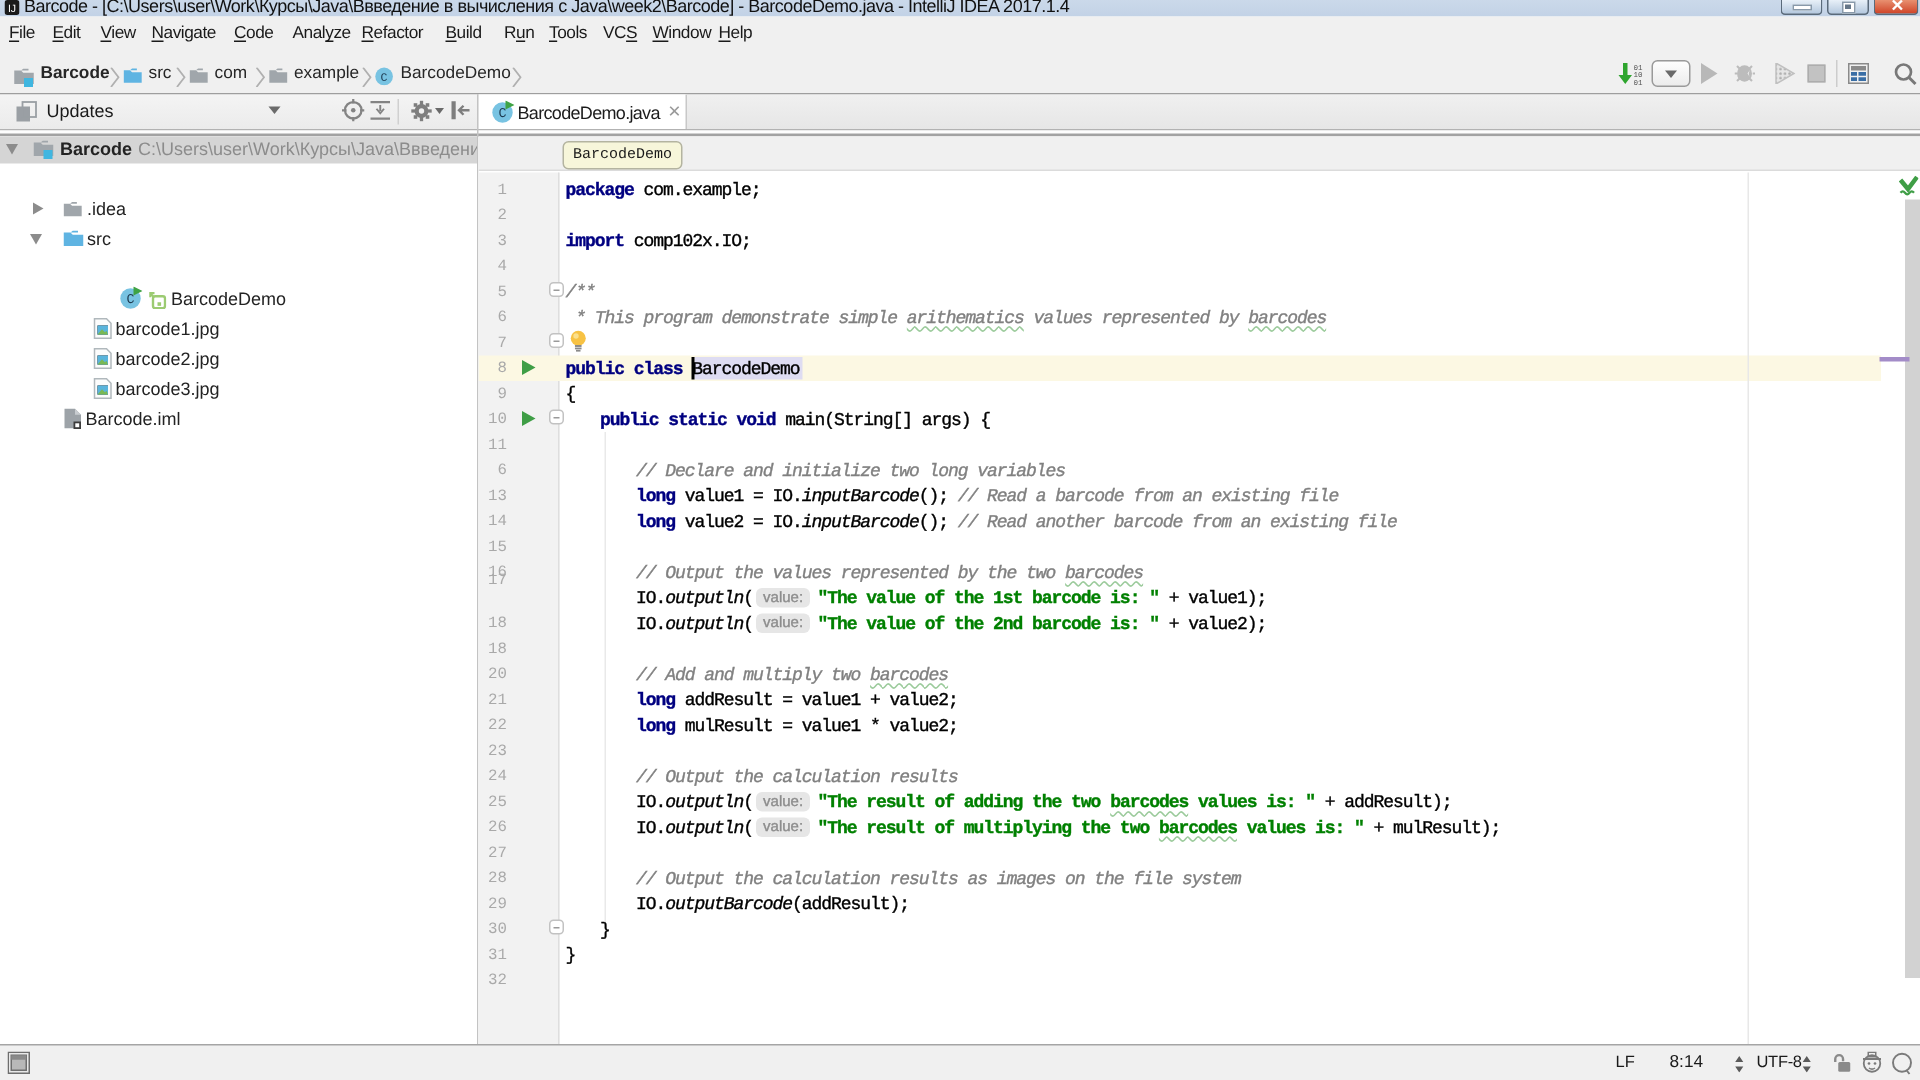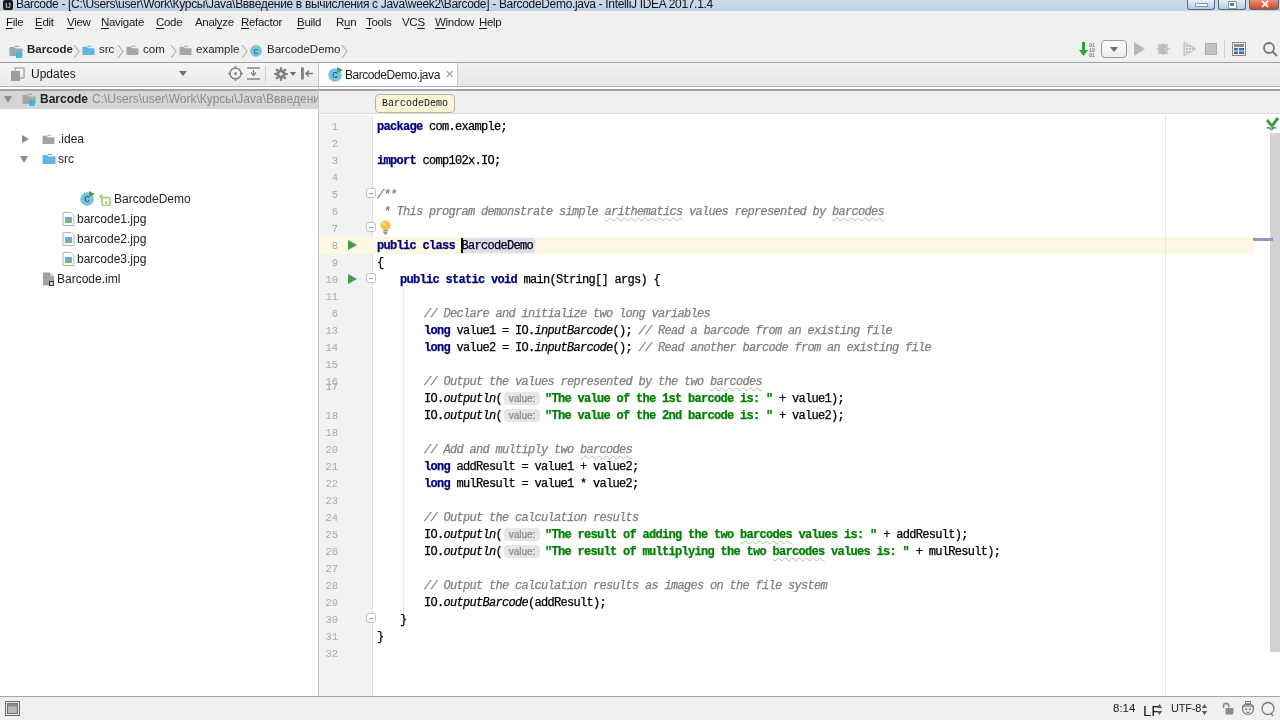--- a/index.html
+++ b/index.html
@@ -399,21 +399,21 @@
       </div>
   </div>
 
   <div class="abs" id="statusbar">
     <svg class="abs" style="left:5px;top:4px" width="15" height="15" viewBox="0 0 15 15">
         <rect x="0.5" y="0.5" width="14" height="14" fill="#e8e8e8" stroke="#6e6e6e"></rect>
         <rect x="2.5" y="2.5" width="10" height="10" fill="#b8b8b8" stroke="#6e6e6e"></rect>
         <rect x="2.5" y="2.5" width="10" height="3" fill="#8a8a8a"></rect>
       </svg>
     <div class="abs sbtext" style="left:1113px">8:14</div>
-    <div class="abs sbtext" style="left:1143px;font-size:15px">LF</div>
+    <div class="abs sbtext" style="left:1077px;font-size:11px">LF</div>
     <div class="abs sbtext" style="left:1171px;font-size:11px;letter-spacing:-0.2px">UTF-8</div>
   <svg class="abs" style="left:1156px;top:7px" width="7" height="11" viewBox="0 0 7 11">
         <path d="M3.5 0 L0.8 4 L6.2 4 Z M3.5 11 L0.8 7 L6.2 7 Z" fill="#5a5a5a"></path>
       </svg>
       <svg class="abs" style="left:1201px;top:7px" width="7" height="11" viewBox="0 0 7 11">
         <path d="M3.5 0 L0.8 4 L6.2 4 Z M3.5 11 L0.8 7 L6.2 7 Z" fill="#5a5a5a"></path>
       </svg>
       <svg class="abs" style="left:1222px;top:5px" width="13" height="13" viewBox="0 0 13 13">
         <rect x="3.5" y="6" width="8" height="6.5" rx="1" fill="#8a8a8a"></rect>
         <path d="M1.5 6 L1.5 4 A2.6 2.6 0 0 1 6.7 4 L6.7 5.5" stroke="#8a8a8a" stroke-width="1.6" fill="none"></path>

